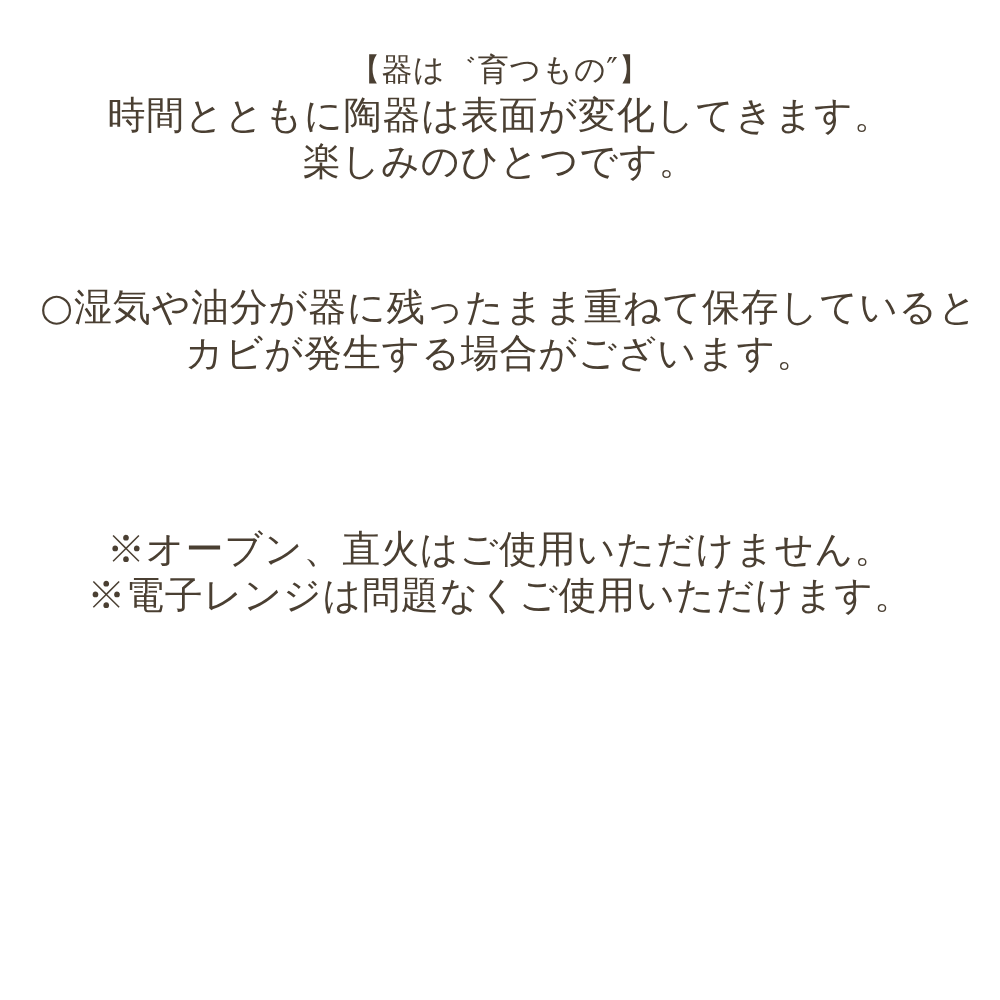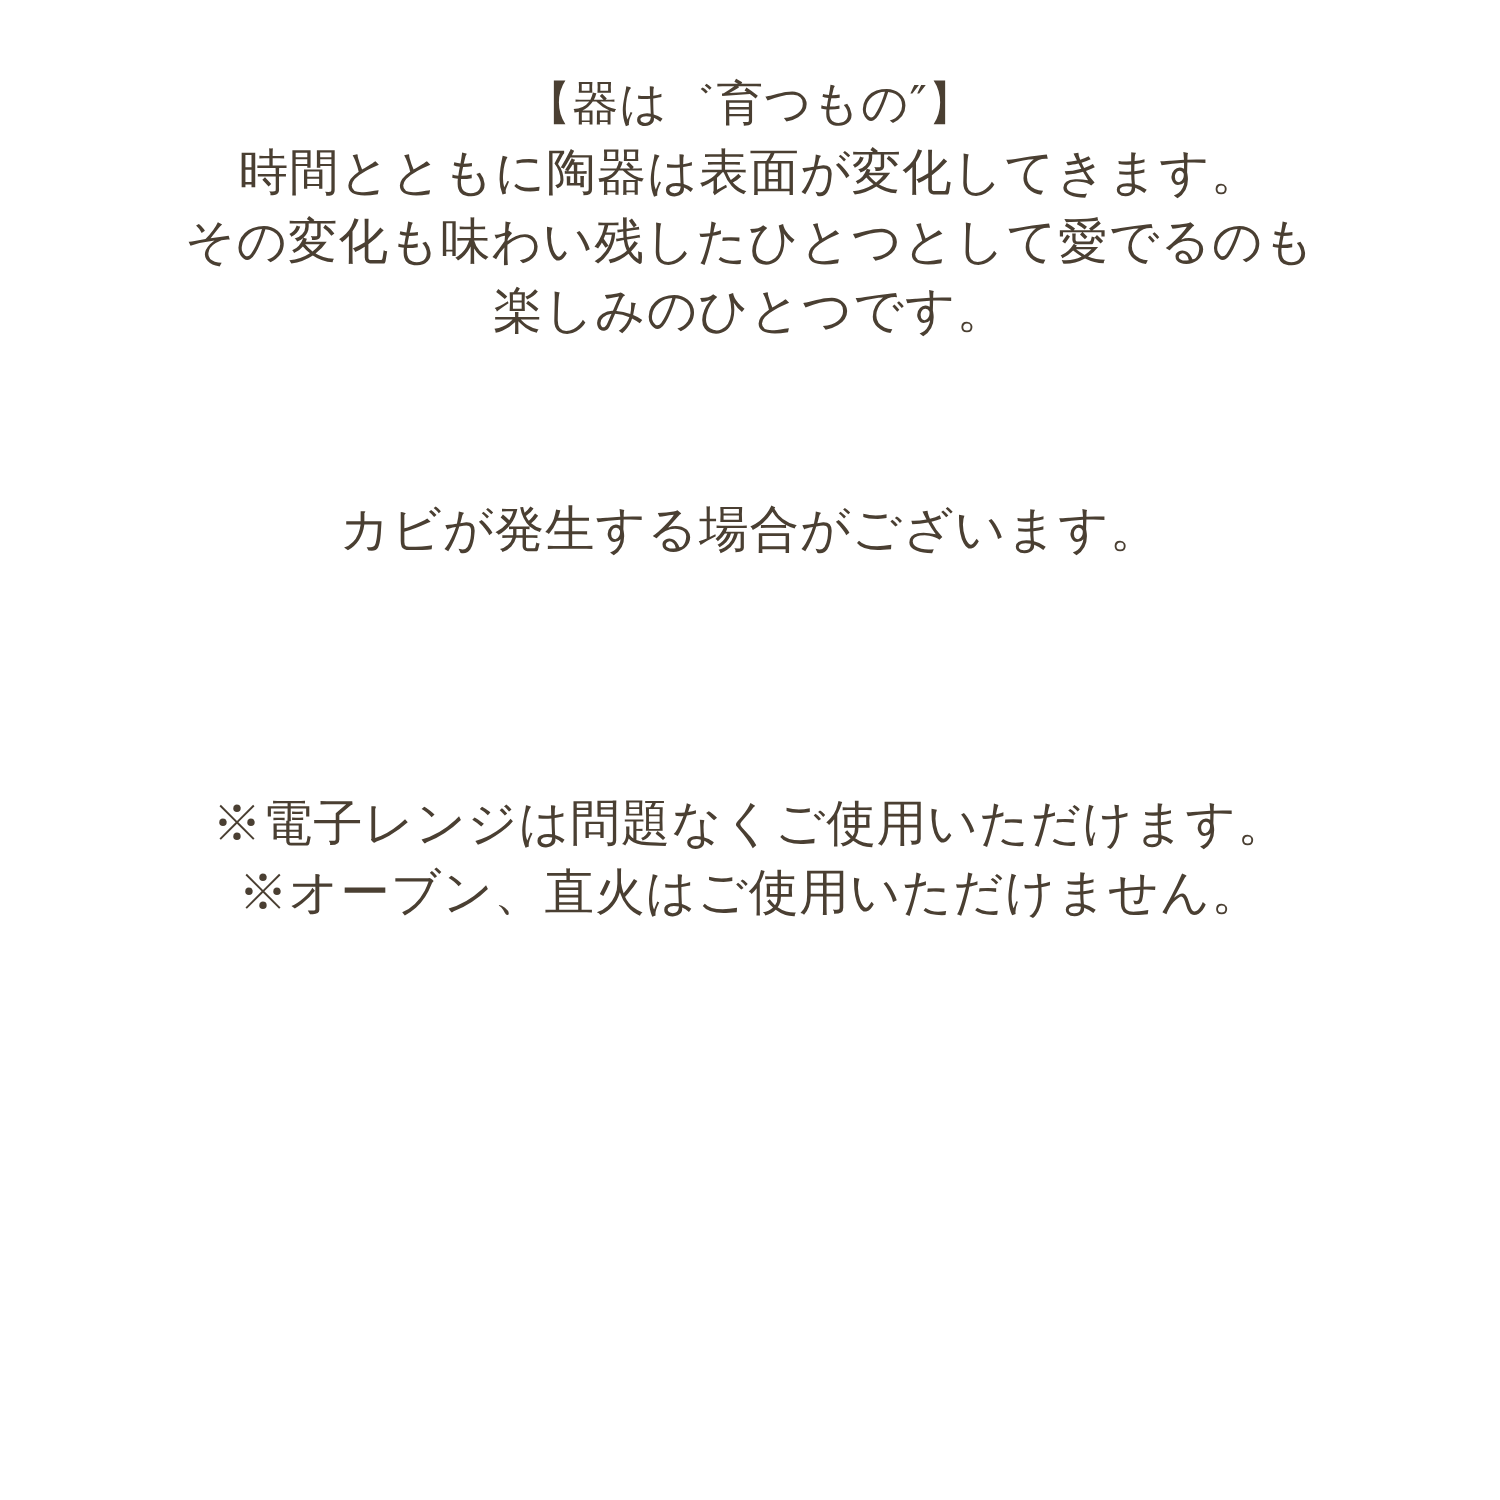--- a/index.html
+++ b/index.html
@@ -22,21 +22,21 @@
     display: flex;
     flex-direction: column;
     align-items: center;
   }
   .block {
     width: 100%;
     text-align: center;
   }
   .line {
     display: block;
-    font-size: 33px;
+    font-size: 38px;
     line-height: 46px;
     letter-spacing: 0.02em;
     color: #4a3f32;
     white-space: pre;
   }
   .heading .line {
     font-size: 31px;
   }
   .gap-md { height: 46px; }
   .gap-lg { height: 54px; }
@@ -45,36 +45,36 @@
 </head>
 <body>
 
 <div class="page">
 
   <div class="block heading">
     <span class="line">【器は゛育つもの″】</span>
   </div>
   <div class="block">
     <span class="line">時間とともに陶器は表面が変化してきます。</span>
-    <span class="line">その変化も味わい残したひとつとして愛でるのも</span>
     <span class="line">楽しみのひとつです。</span>
   </div>
 
   <div class="gap-md"></div>
 
 
   <div class="gap-lg"></div>
 
   <div class="block">
+    <span class="line">○湿気や油分が器に残ったまま重ねて保存していると</span>
     <span class="line">カビが発生する場合がございます。</span>
   </div>
 
   <div class="gap-lg"></div>
 
 
   <div class="gap-xl"></div>
 
   <div class="block">
+    <span class="line">※オーブン、直火はご使用いただけません。</span>
     <span class="line">※電子レンジは問題なくご使用いただけます。</span>
-    <span class="line">※オーブン、直火はご使用いただけません。</span>
   </div>
 
 </div>
 
 </body></html>

